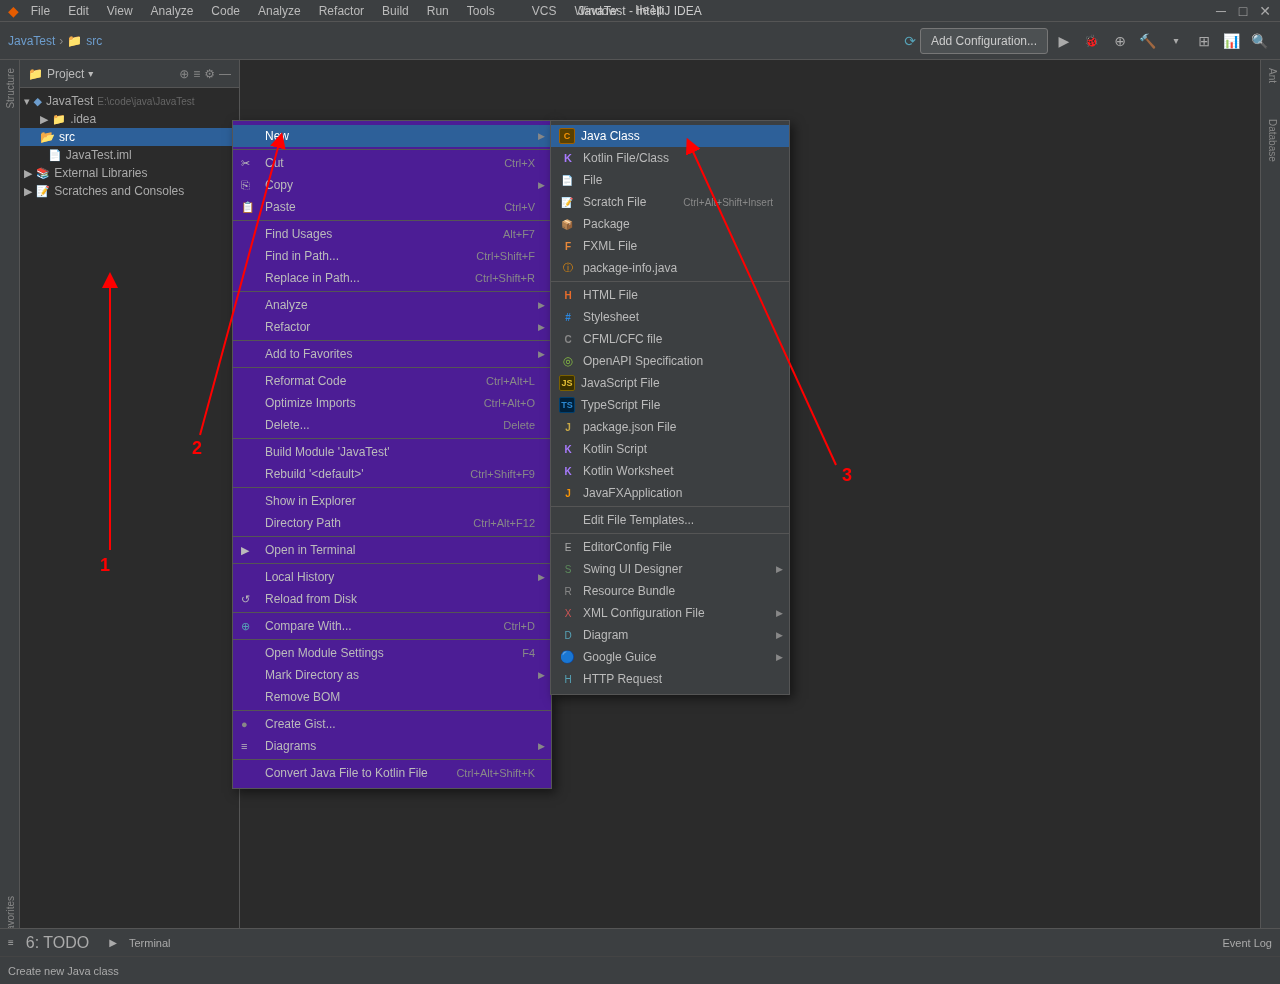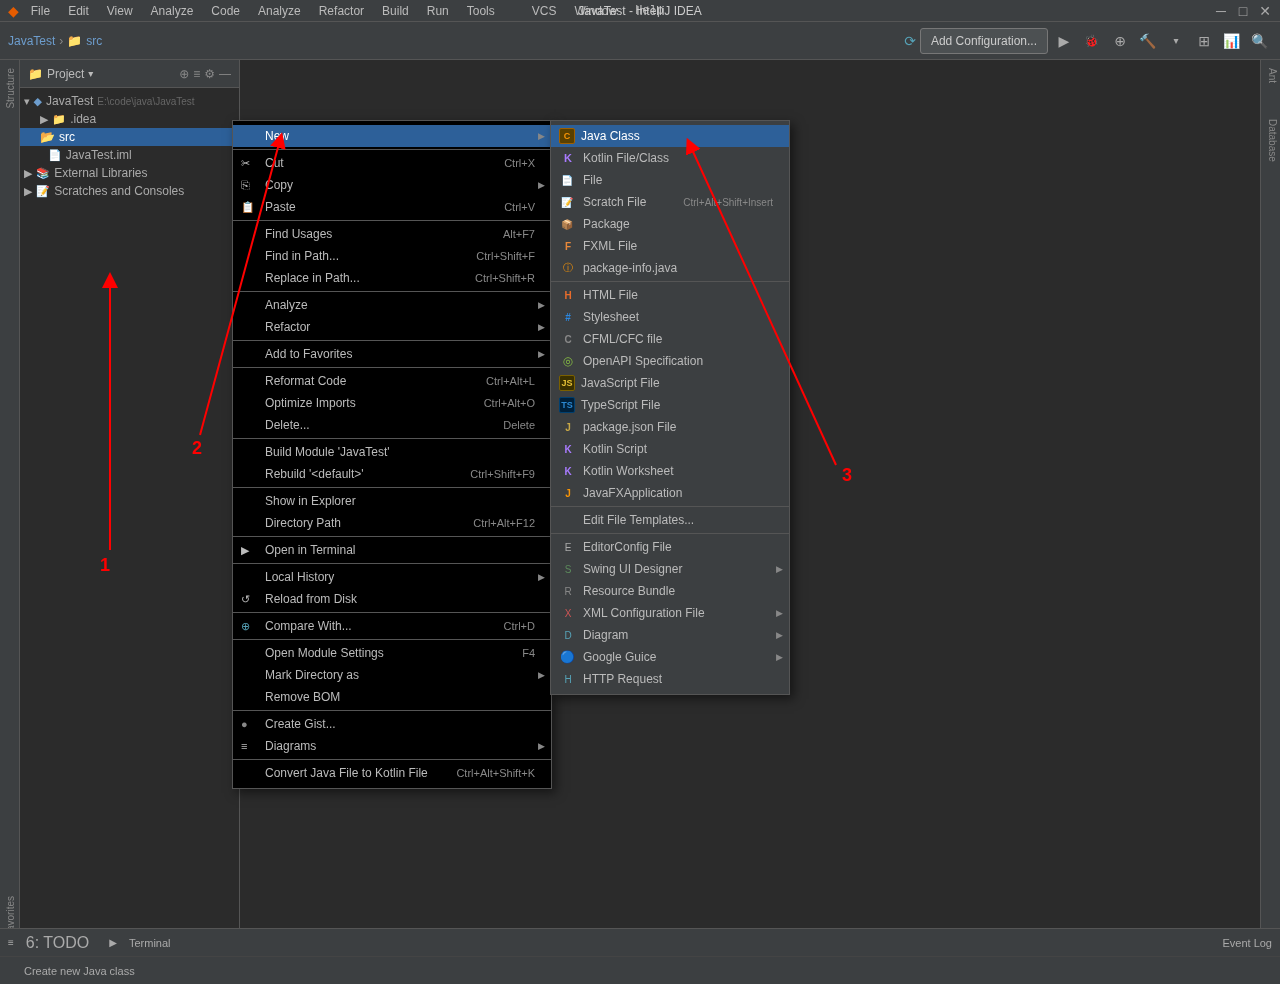--- a/index.html
+++ b/index.html
@@ -224,21 +224,21 @@
       font-size: 11px;
       color: #aaa;
     }
 
     
     #context-menu {
       position: absolute;
       top: 120px;
       left: 232px;
       width: 320px;
-      background: #000000;
+      background: #4c1d95;
       border: 1px solid #555;
       box-shadow: 4px 4px 10px rgba(0,0,0,0.5);
       z-index: 100;
       padding: 4px 0;
     }
     .ctx-item {
       display: flex;
       align-items: center;
       padding: 3px 16px 3px 8px;
       cursor: pointer;
@@ -716,21 +716,21 @@
     <span style="font-size:10px;">≡</span>
     <span style="font-size:16px; color:#aaa;">6: TODO</span>
     <span style="font-size:10px; margin-left:8px;">▶</span>
     <span style="font-size:11px; color:#aaa;">Terminal</span>
   </div>
   <div id="bottom-right">
     <span style="font-size:11px; color:#aaa;">Event Log</span>
   </div>
 </div>
 
-<div id="statusbar" style="position:absolute; bottom:0; left:0; right:0; height:28px; background:#3c3f41; display:flex; align-items:center; padding:0 24px; border-top:1px solid #444;">
+<div id="statusbar" style="position:absolute; bottom:0; left:0; right:0; height:28px; background:#3c3f41; display:flex; align-items:center; padding:0 8px; border-top:1px solid #444;">
   <span style="font-size:11px; color:#aaa;">Create new Java class</span>
 </div>
 
 <svg style="position:absolute; top:0; left:0; width:1280px; height:984px; pointer-events:none; z-index:300;">
 
   <line x1="110" y1="550" x2="110" y2="280" stroke="red" stroke-width="2" marker-end="url(#arrow)"></line>
   <defs>
     <marker id="arrow" markerWidth="8" markerHeight="8" refX="4" refY="4" orient="auto">
       <path d="M0,0 L8,4 L0,8 Z" fill="red"></path>
     </marker>

